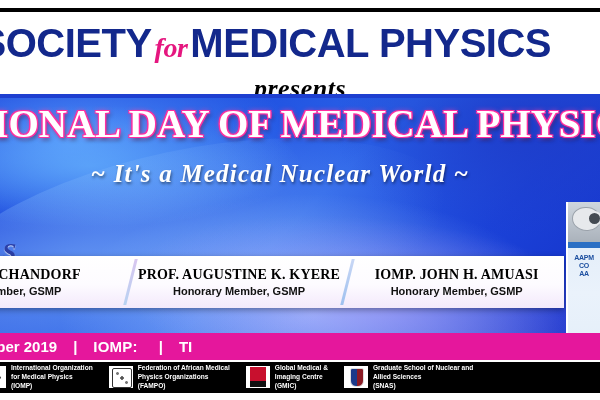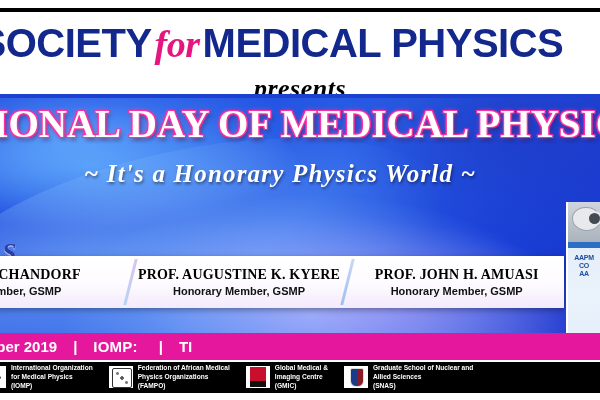--- a/index.html
+++ b/index.html
@@ -52,21 +52,21 @@
   .mh-blue {
     color: #13288c;
     font-family: "Liberation Sans", sans-serif;
     font-weight: bold;
   }
   .mh-for {
     color: #e5167f;
     font-family: "Liberation Serif", serif;
     font-style: italic;
     font-weight: bold;
-    font-size: 38px;
+    font-size: 28px;
     padding: 0 3px;
   }
 
   
   .presents-strip {
     position: absolute;
     left: 0; top: 74px;
     width: 600px; height: 26px;
     background: #ffffff;
     overflow: hidden;
@@ -424,38 +424,38 @@
 
   <div class="stage">
     <div class="stage-swoosh-c"></div>
     <div class="stage-swoosh-a"></div>
     <div class="stage-swoosh-b"></div>
 
     <div class="headline">
       <span>ATIONAL DAY OF MEDICAL PHYSICS</span>
     </div>
 
-    <div class="subhead">~ It's a Honorary Physics World ~</div>
+    <div class="subhead">~ It's a Medical Nuclear World ~</div>
 
 
     <div class="deco-mark">S</div>
 
     <div class="speakers">
       <div class="speaker">
         <div class="speaker-name">RIL SCHANDORF</div>
         <div class="speaker-role">Member, GSMP</div>
       </div>
       <div class="sp-divider d1"></div>
       <div class="speaker">
         <div class="speaker-name">PROF. AUGUSTINE K. KYERE</div>
         <div class="speaker-role">Honorary Member, GSMP</div>
       </div>
       <div class="sp-divider d2"></div>
       <div class="speaker">
-        <div class="speaker-name">PROF. JOHN H. AMUASI</div>
+        <div class="speaker-name">IOMP. JOHN H. AMUASI</div>
         <div class="speaker-role">Honorary Member, GSMP</div>
       </div>
     </div>
 
     <div class="poster">
       <div class="poster-photo">
         <div class="poster-bubble"></div>
       </div>
       <div class="poster-barband"></div>
       <div class="poster-logo">

